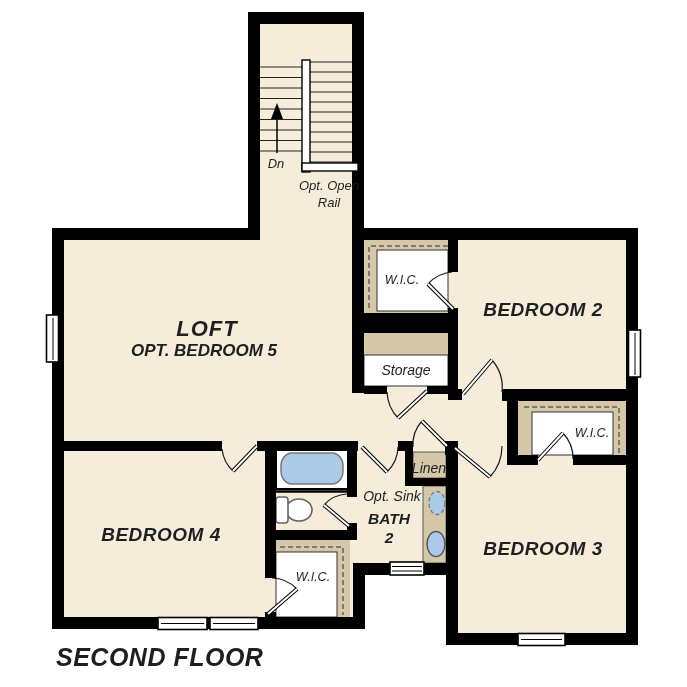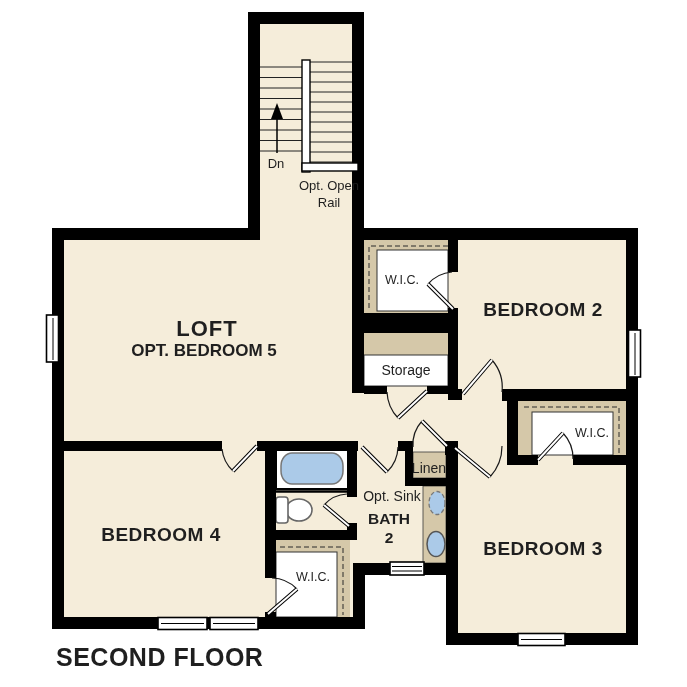--- a/index.html
+++ b/index.html
@@ -1,16 +1,16 @@
 <!DOCTYPE html>
 <html><head>
 <meta charset="utf-8">
 <style>
   html,body{margin:0;padding:0;background:#ffffff;}
-  .plan-wrap{width:577px;height:687px;position:relative;background:#fff;}
+  .plan-wrap{width:577px;height:687px;position:relative;background:#fff;font-style:italic;}
   svg{display:block;}
   text{font-family:"Liberation Sans","DejaVu Sans",sans-serif;fill:#1f1f1f;}
   .room-label{font-weight:bold;font-size:19px;letter-spacing:.5px;}
   .loft-label{font-weight:bold;font-size:22px;letter-spacing:1px;}
   .loft-sub{font-weight:bold;font-size:17px;}
   .bath-label{font-weight:bold;font-size:15.5px;}
   .small-label{font-size:14px;}
   .wic-label{font-size:12.5px;}
   .stair-label{font-size:13px;}
   .title-label{font-weight:bold;font-size:25px;letter-spacing:.5px;}

